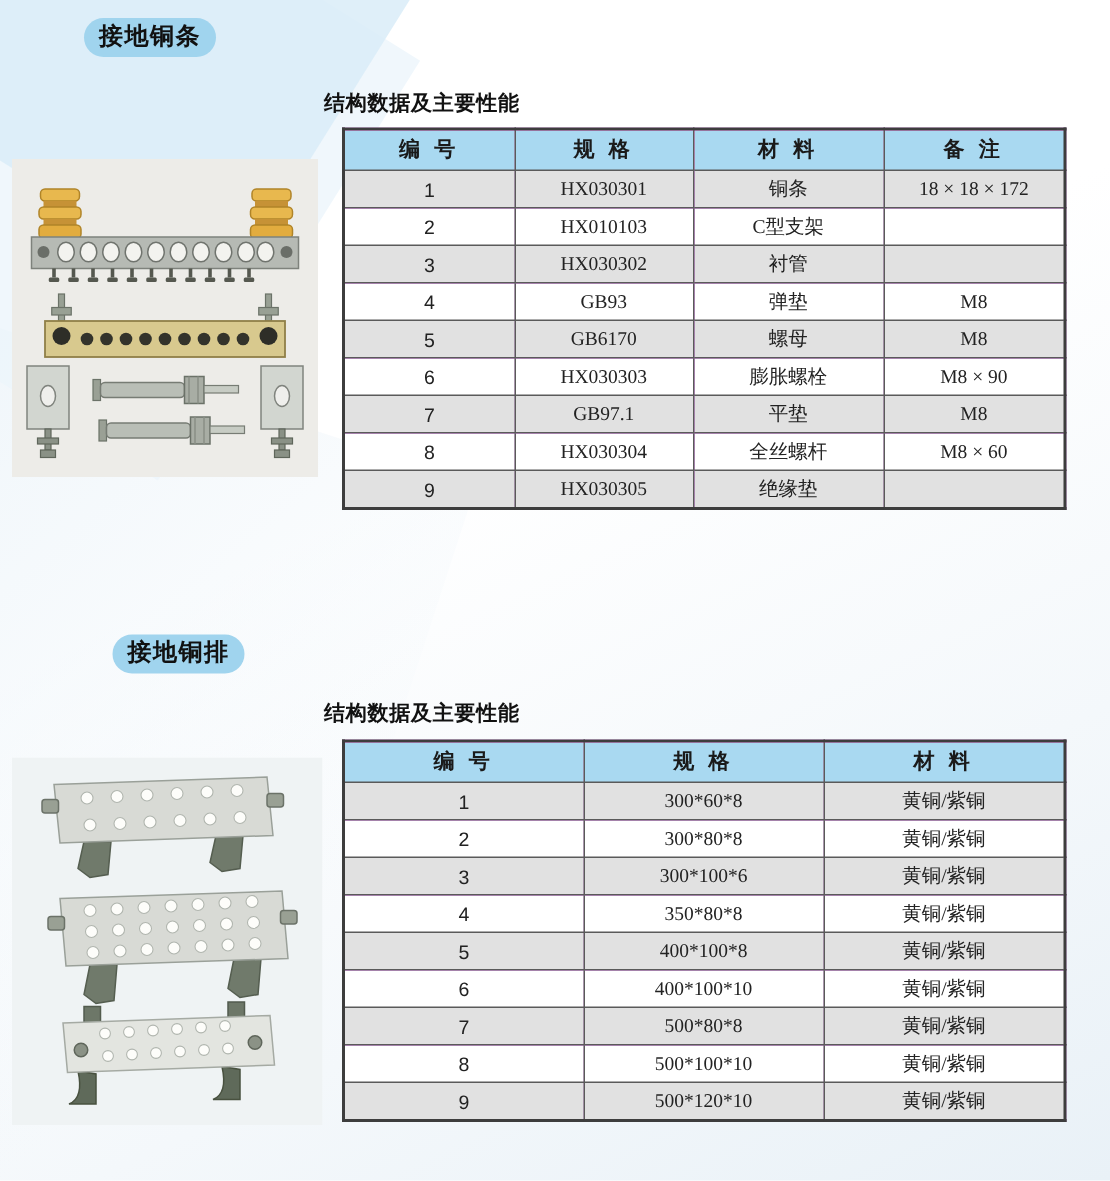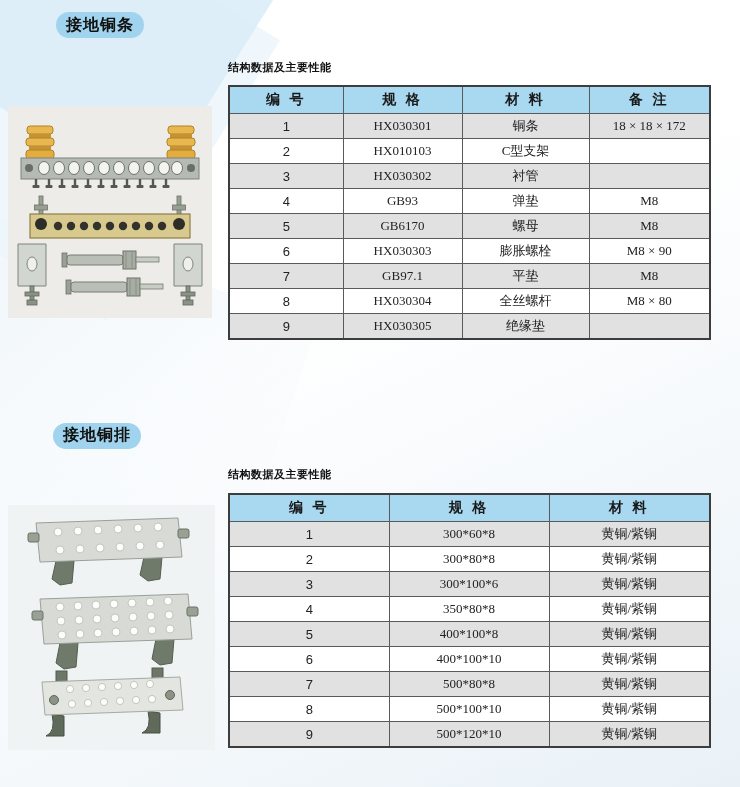--- a/index.html
+++ b/index.html
@@ -16,24 +16,24 @@
   .swash-c{position:absolute;left:-200px;top:240px;width:420px;height:700px;
     background:linear-gradient(120deg,#eef5fa 0%,rgba(255,255,255,0) 70%);
     transform:rotate(18deg);z-index:0;}
 
   .sec-label{
     position:absolute;width:88px;height:26px;background:#a0d4ee;
     color:#111;font-weight:bold;font-size:16px;line-height:26px;text-align:center;
     letter-spacing:1px;z-index:3;border-radius:13px;
   }
   #label1{left:56px;top:12px;}
-  #label2{left:53px;top:423px;font-family:Liberation Mono, monospace;}
+  #label2{left:75px;top:423px;}
 
   .subtitle{
-    position:absolute;left:228px;color:#111;font-weight:bold;font-size:11px;
+    position:absolute;left:216px;color:#111;font-weight:bold;font-size:14px;
     letter-spacing:.5px;z-index:3;
   }
   #subtitle1{top:60px;}
   #subtitle2{top:467px;}
 
   .photo{position:absolute;z-index:2;}
   #photo1{left:8px;top:106px;width:204px;height:212px;}
   #photo2{left:8px;top:505px;width:207px;height:245px;}
 
   table.spec{
@@ -266,21 +266,21 @@
       <tr class="odd">
         <td class="num">7</td>
         <td>GB97.1</td>
         <td>平垫</td>
         <td>M8</td>
       </tr>
       <tr class="even">
         <td class="num">8</td>
         <td>HX030304</td>
         <td>全丝螺杆</td>
-        <td>M8 × 80</td>
+        <td>M8 × 60</td>
       </tr>
       <tr class="odd">
         <td class="num">9</td>
         <td>HX030305</td>
         <td>绝缘垫</td>
         <td></td>
       </tr>
     </tbody>
   </table>
 

